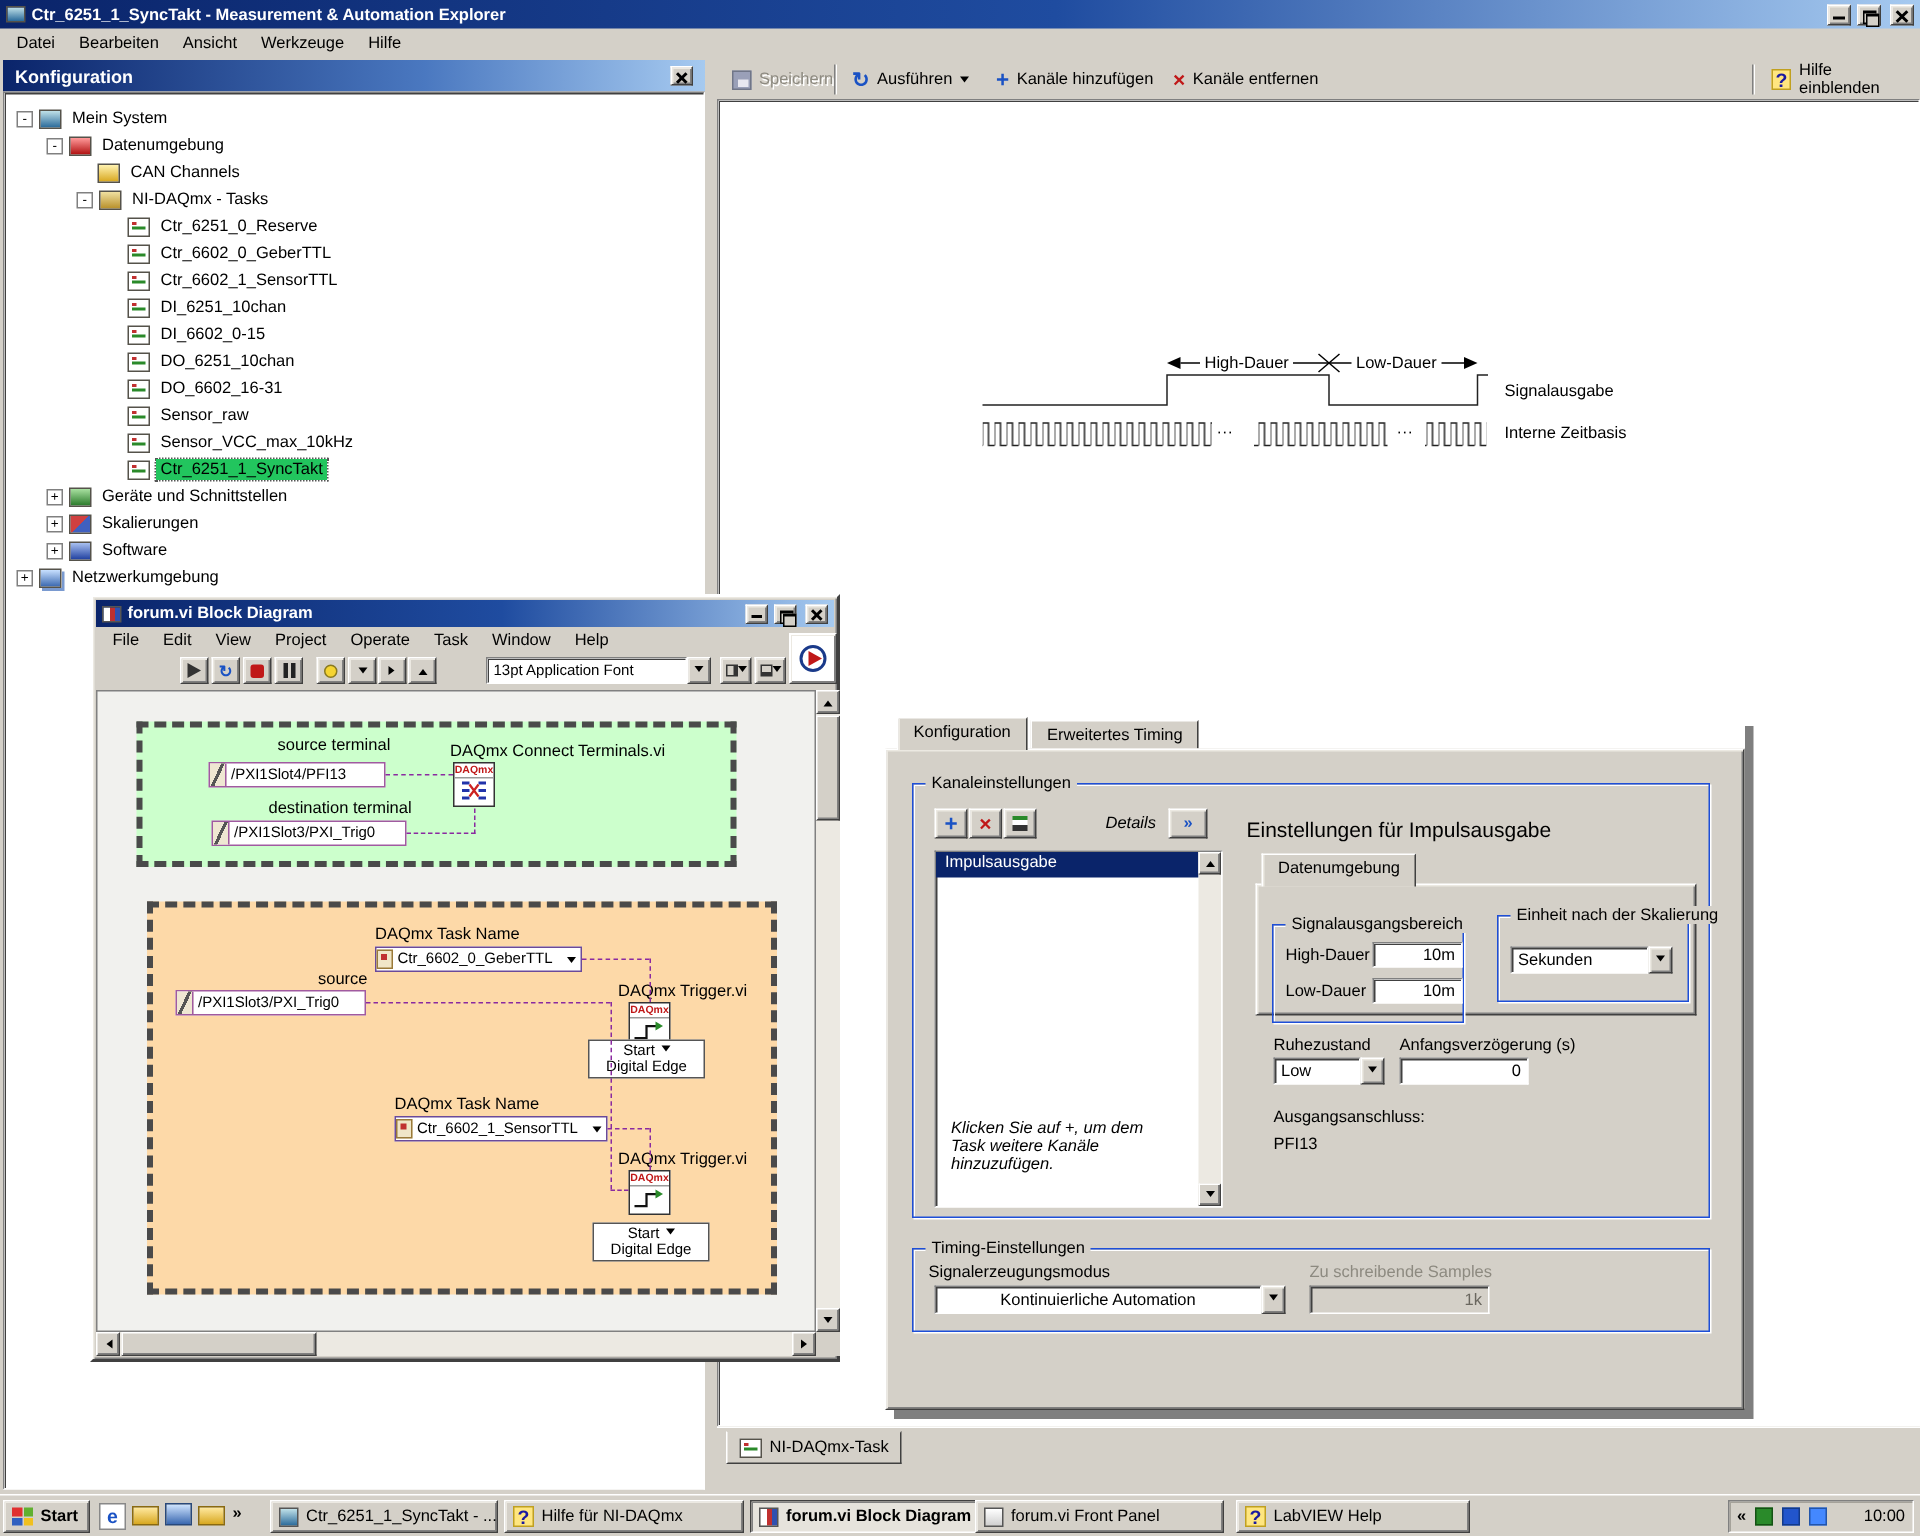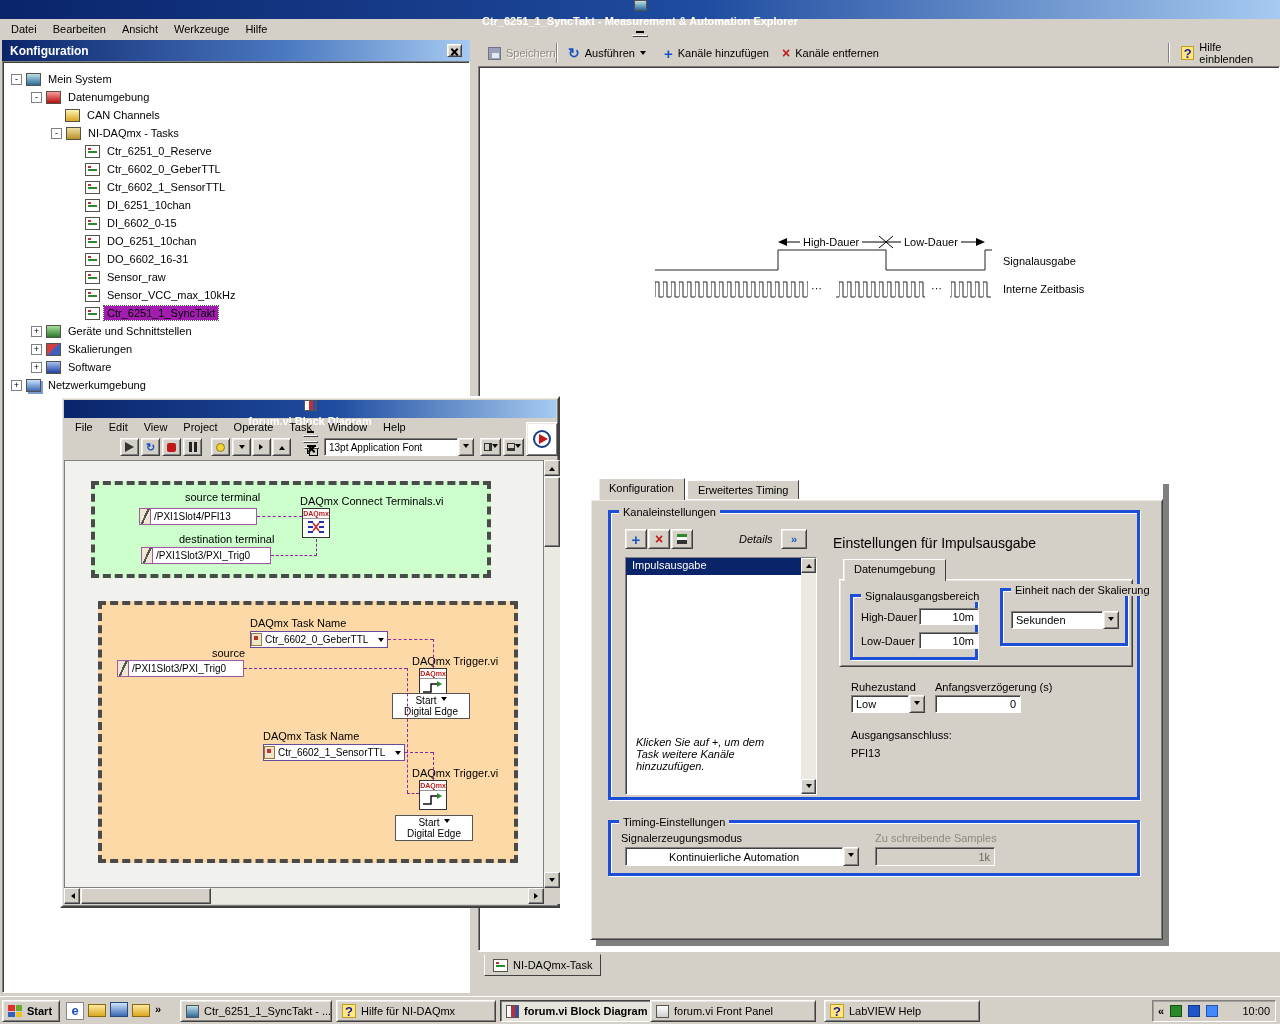--- a/index.html
+++ b/index.html
@@ -7,21 +7,21 @@
   body { position:relative; background:#d4d0c8; font-family:"Liberation Sans",sans-serif; font-size:11px; color:#000; }
   .b { position:absolute; }
   .nw { white-space:nowrap; }
   i { font-style:normal; }
 
   
   .out { background:#d4d0c8; border:1px solid; border-color:#fff #404040 #404040 #fff; box-shadow:inset 1px 1px 0 #ece9e2, inset -1px -1px 0 #808080; }
   .in  { background:#fff; border:1px solid; border-color:#808080 #fff #fff #808080; box-shadow:inset 1px 1px 0 #404040; }
   .ing { background:#d4d0c8; border:1px solid; border-color:#808080 #fff #fff #808080; box-shadow:inset 1px 1px 0 #a5a29a; }
 
-  .titlebar { background:linear-gradient(90deg,#0a246a,#1f4ca0 55%,#a6caf0); color:#fff; font-weight:bold; display:flex; align-items:center; gap:4px; padding:0 4px;flex-direction:column; }
+  .titlebar { background:linear-gradient(90deg,#0a246a,#1f4ca0 55%,#a6caf0); color:#fff; font-weight:bold; display:flex; align-items:center; gap:4px; padding:0 4px; }
   .winbtn { width:16px; height:14px; position:relative; }
   .winbtn.sm { width:15px; height:13px; }
   .glyph-min::after { content:""; position:absolute; left:3px; right:3px; bottom:3px; border-bottom:2px solid #000; }
   .glyph-rest::before { content:""; position:absolute; left:3px; top:3px; width:7px; height:6px; border:1px solid #000; border-top-width:2px; background:#d4d0c8; }
   .glyph-rest::after { content:""; position:absolute; left:5px; top:5px; width:7px; height:6px; border:1px solid #000; border-top-width:2px; background:#d4d0c8; }
   .glyph-x::before, .glyph-x::after { content:""; position:absolute; left:2px; right:2px; top:50%; border-top:2px solid #000; }
   .glyph-x::before { transform:rotate(45deg); } .glyph-x::after { transform:rotate(-45deg); }
 
   .menubar { display:flex; align-items:center; gap:2px; padding:0 4px; }
   .menuitem { padding:2px 7px; }
@@ -37,36 +37,36 @@
   .ic-can   { background:linear-gradient(#fff2b0,#d8a820); }
   .ic-tasks { background:linear-gradient(#f0e0a0,#b8902a); }
   .ic-task  { background:#fff; }
   .ic-task::after { content:""; position:absolute; left:2px; right:2px; top:5px; height:2px; background:#2a8a2a; }
   .ic-task::before { content:""; position:absolute; left:2px; top:2px; width:3px; height:2px; background:#c03030; }
   .ic-dev   { background:linear-gradient(#a8e0a0,#2a7a2a); }
   .ic-scale { background:linear-gradient(135deg,#d04040 50%,#4060c0 50%); }
   .ic-soft  { background:linear-gradient(#a8c0f0,#2040a0); }
   .ic-net   { background:linear-gradient(#c8e0ff,#3a68b0); box-shadow:2px 2px 0 #7a9ad0; }
   .tl { padding:1px 3px; }
-  .tl.sel { background:#a21caf; outline:1px dotted #555; }
+  .tl.sel { background:#22c55e; outline:1px dotted #555; }
 
   
   .tbtn { position:absolute; height:22px; display:flex; align-items:center; gap:5px; padding:0 6px; font-size:11px; }
   .tbtn .dislab { color:#8d8a80; text-shadow:1px 1px 0 #fff; }
   .tsep { position:absolute; width:2px; height:20px; border-left:1px solid #808080; border-right:1px solid #fff; }
   .ic-floppy { width:13px; height:13px; background:#9aa0b8; border:1px solid #707688; position:relative; }
   .ic-floppy::after { content:""; position:absolute; left:3px; bottom:1px; width:7px; height:5px; background:#e8e8f0; }
   .ic-run { color:#1a52c4; font-weight:bold; font-size:14px; line-height:14px; }
   .ic-plus { color:#1a52c4; font-weight:bold; font-size:15px; line-height:15px; }
   .ic-cross { color:#c01818; font-weight:bold; font-size:14px; line-height:14px; }
   .ic-help { color:#1a1aa0; font-weight:bold; font-size:13px; background:#ffe680; border:1px solid #c0a020; width:14px; height:14px; text-align:center; line-height:13px; }
   .arr-d { width:0; height:0; border:3px solid transparent; border-top:4px solid #000; margin-top:3px; flex:none; }
 
   
-  .gb { position:absolute; border:3px solid #1d4ed8; box-shadow:inset 1px 1px 0 #fff, 1px 1px 0 #fff; }
+  .gb { position:absolute; border:1px solid #1d4ed8; box-shadow:inset 1px 1px 0 #fff, 1px 1px 0 #fff;margin-top:12px; }
   .gb > .cap { position:absolute; top:-7px; left:8px; background:#d4d0c8; padding:0 4px; white-space:nowrap; }
 
   
   .tab { position:absolute; background:#d4d0c8; border:1px solid; border-color:#fff #404040 #d4d0c8 #fff; border-bottom:none; padding:3px 10px; z-index:2; white-space:nowrap; }
   .tab.on { z-index:4; padding-bottom:6px; box-shadow:inset 1px 0 0 #ece9e2; }
 
   .fld { position:absolute; background:#fff; border:1px solid; border-color:#808080 #fff #fff #808080; box-shadow:inset 1px 1px 0 #404040; display:flex; align-items:center; padding:0 4px; }
   .fld.r { justify-content:flex-end; }
   .fld.dis { background:#d4d0c8; color:#6a675f; }
   .cbtn { position:absolute; display:flex; align-items:center; justify-content:center; }

